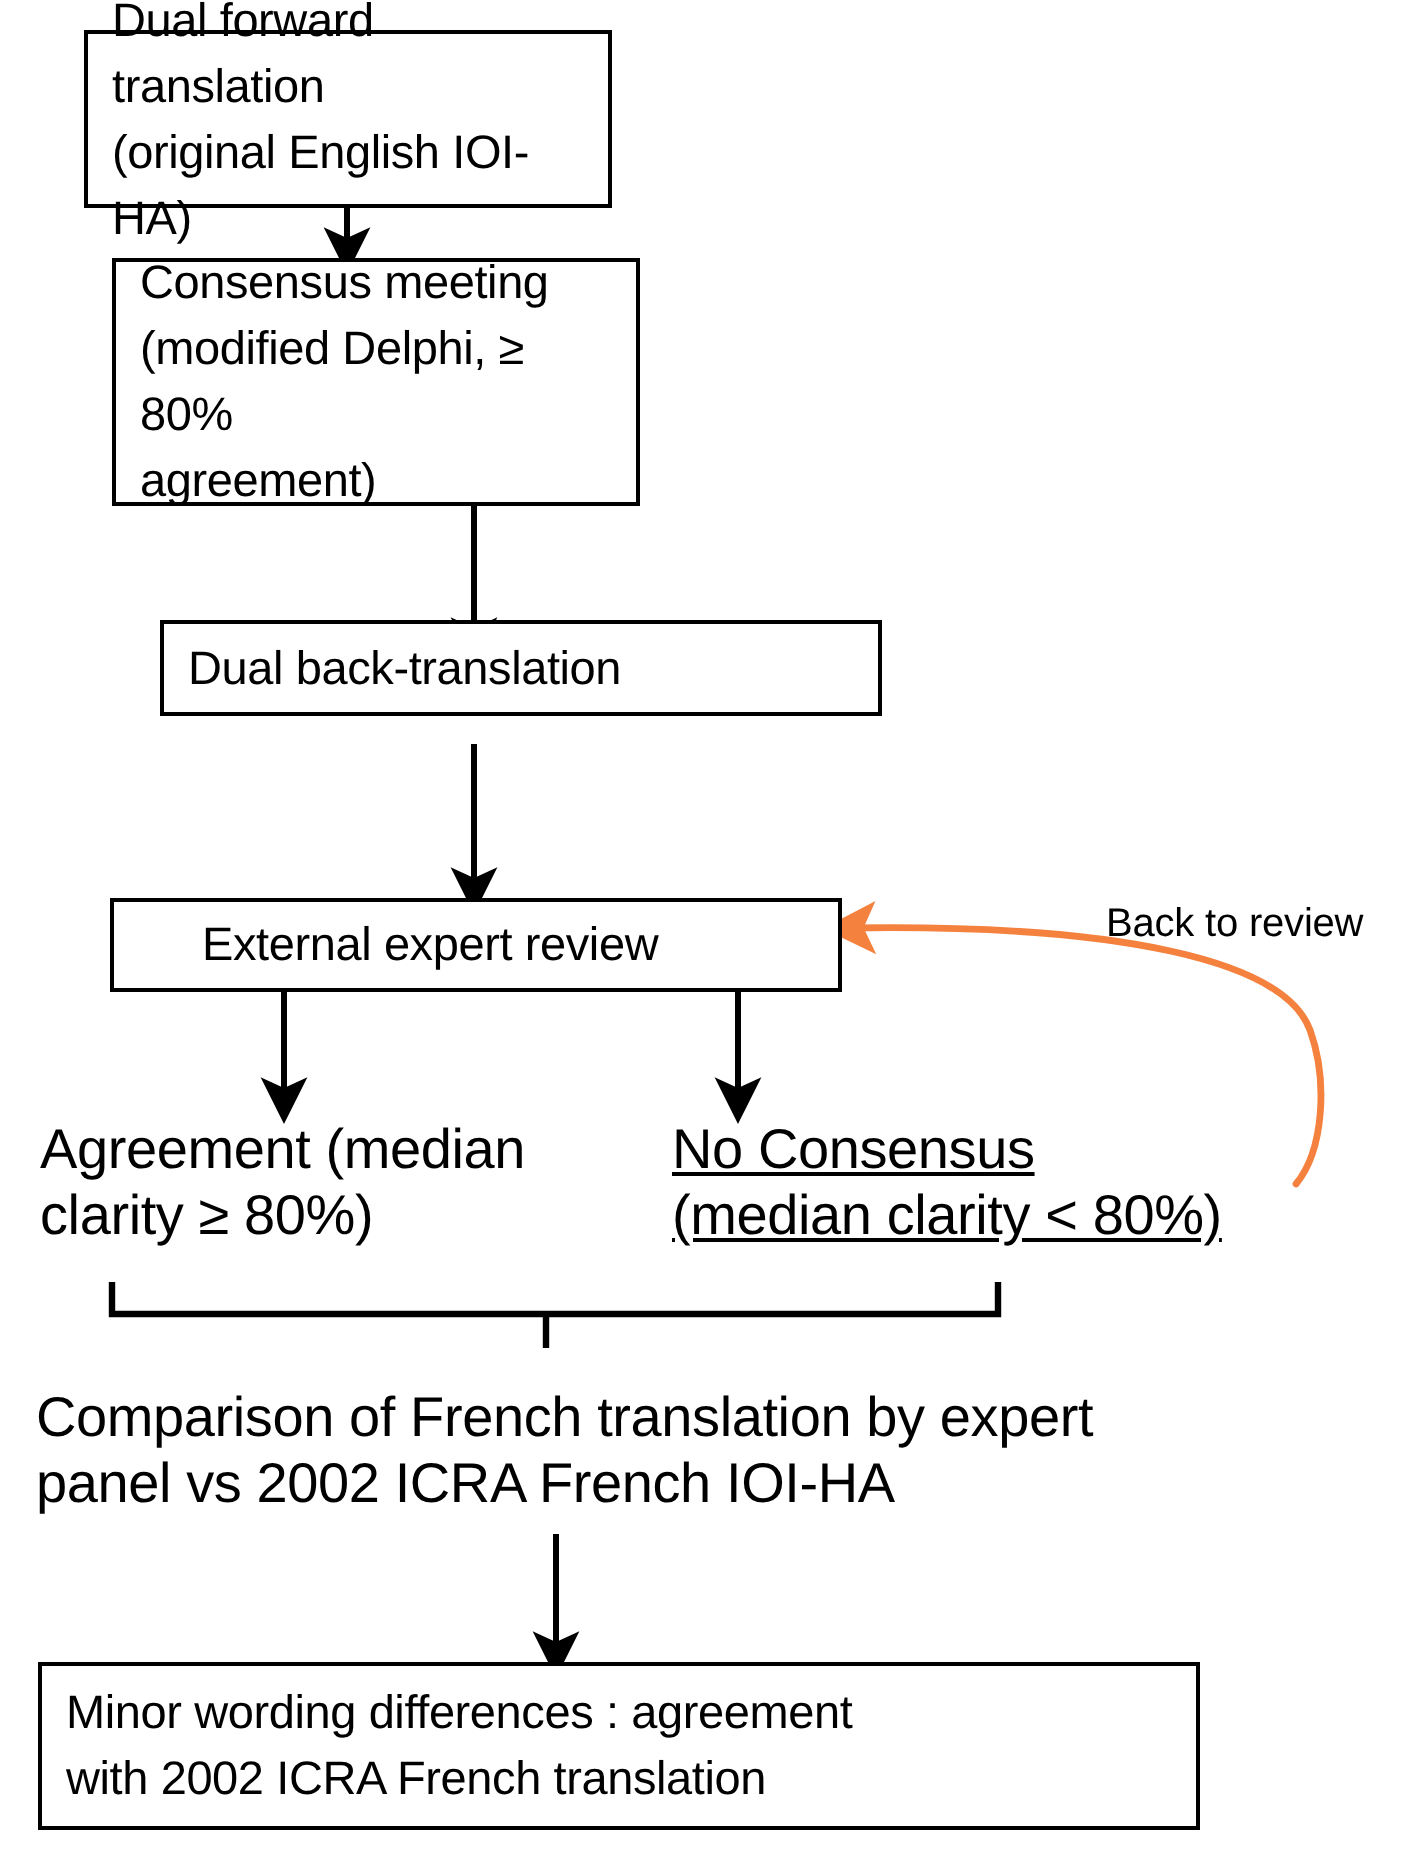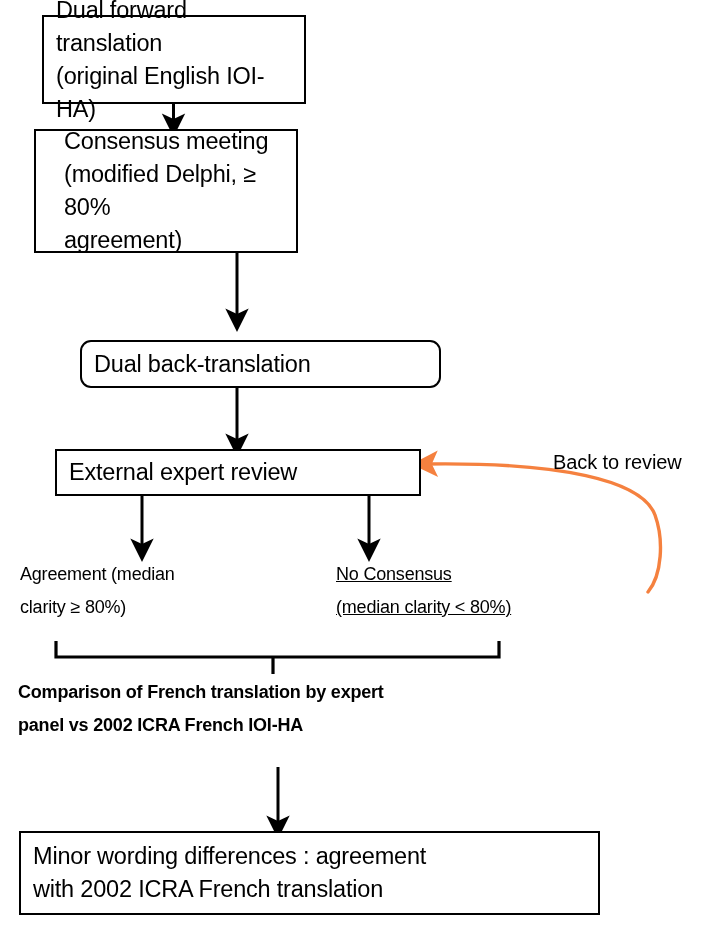--- a/index.html
+++ b/index.html
@@ -38,43 +38,43 @@
   .node-text {
     font-size: 23.5px;
     line-height: 33px;
     letter-spacing: -0.2px;
     padding-left: 12px;
     padding-right: 6px;
     white-space: pre-line;
   }
   .free-text {
     position: absolute;
-    font-size: 18px;
+    font-size: 28px;
     line-height: 33px;
     letter-spacing: -0.2px;
     white-space: pre-line;
   }
   .loop-label {
     position: absolute;
     font-size: 20px;
     line-height: 20px;
     letter-spacing: -0.1px;
     white-space: nowrap;
   }
 
   
   #box-forward-translation { left: 42px;  top: 15px;  width: 264px; height: 89px; }
-  #box-consensus-meeting   { left: 34px;  top: 129px; width: 264px; height: 124px; padding-left: 16px; }
-  #box-back-translation    { left: 80px;  top: 340px; width: 361px; height: 48px; border-radius: 11px; }
-  #box-expert-review       { left: 55px;  top: 449px; width: 366px; height: 47px; }
+  #box-consensus-meeting   { left: 56px;  top: 129px; width: 264px; height: 124px; }
+  #box-back-translation    { left: 80px;  top: 310px; width: 361px; height: 48px; }
+  #box-expert-review       { left: 55px;  top: 449px; width: 366px; height: 47px; padding-left: 32px; }
   #box-final-outcome       { left: 19px;  top: 831px; width: 581px; height: 84px; }
 
   #text-agreement    { left: 20px;  top: 558px; width: 300px; }
   #text-no-consensus { left: 336px; top: 558px; width: 330px; text-decoration: underline; }
-  #text-comparison   { left: 18px;  top: 676px; width: 600px; font-weight: bold; }
+  #text-comparison   { left: 18px;  top: 692px; width: 600px; }
 
   #label-back-to-review { left: 553px; top: 452px; }
 </style>
 </head>
 <body>
 
 <div id="canvas">
 
   <svg class="svg-layer" viewBox="0 0 707 932">
     <defs>

